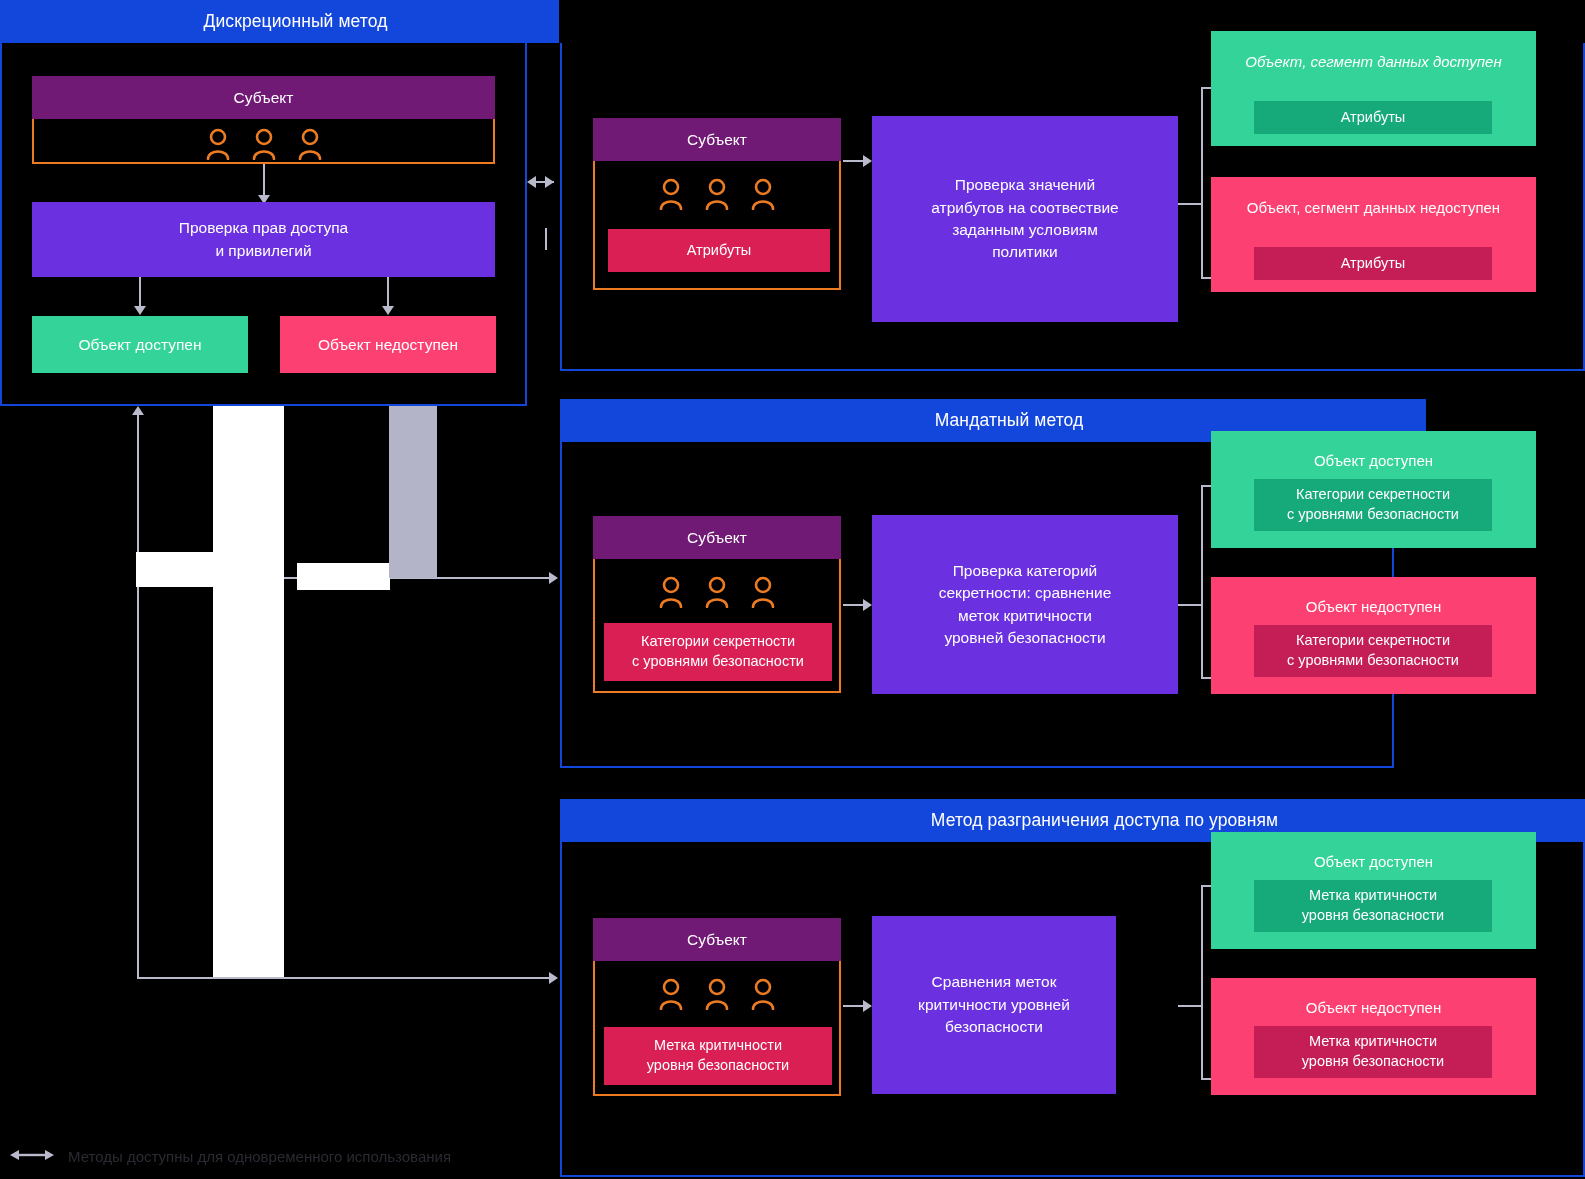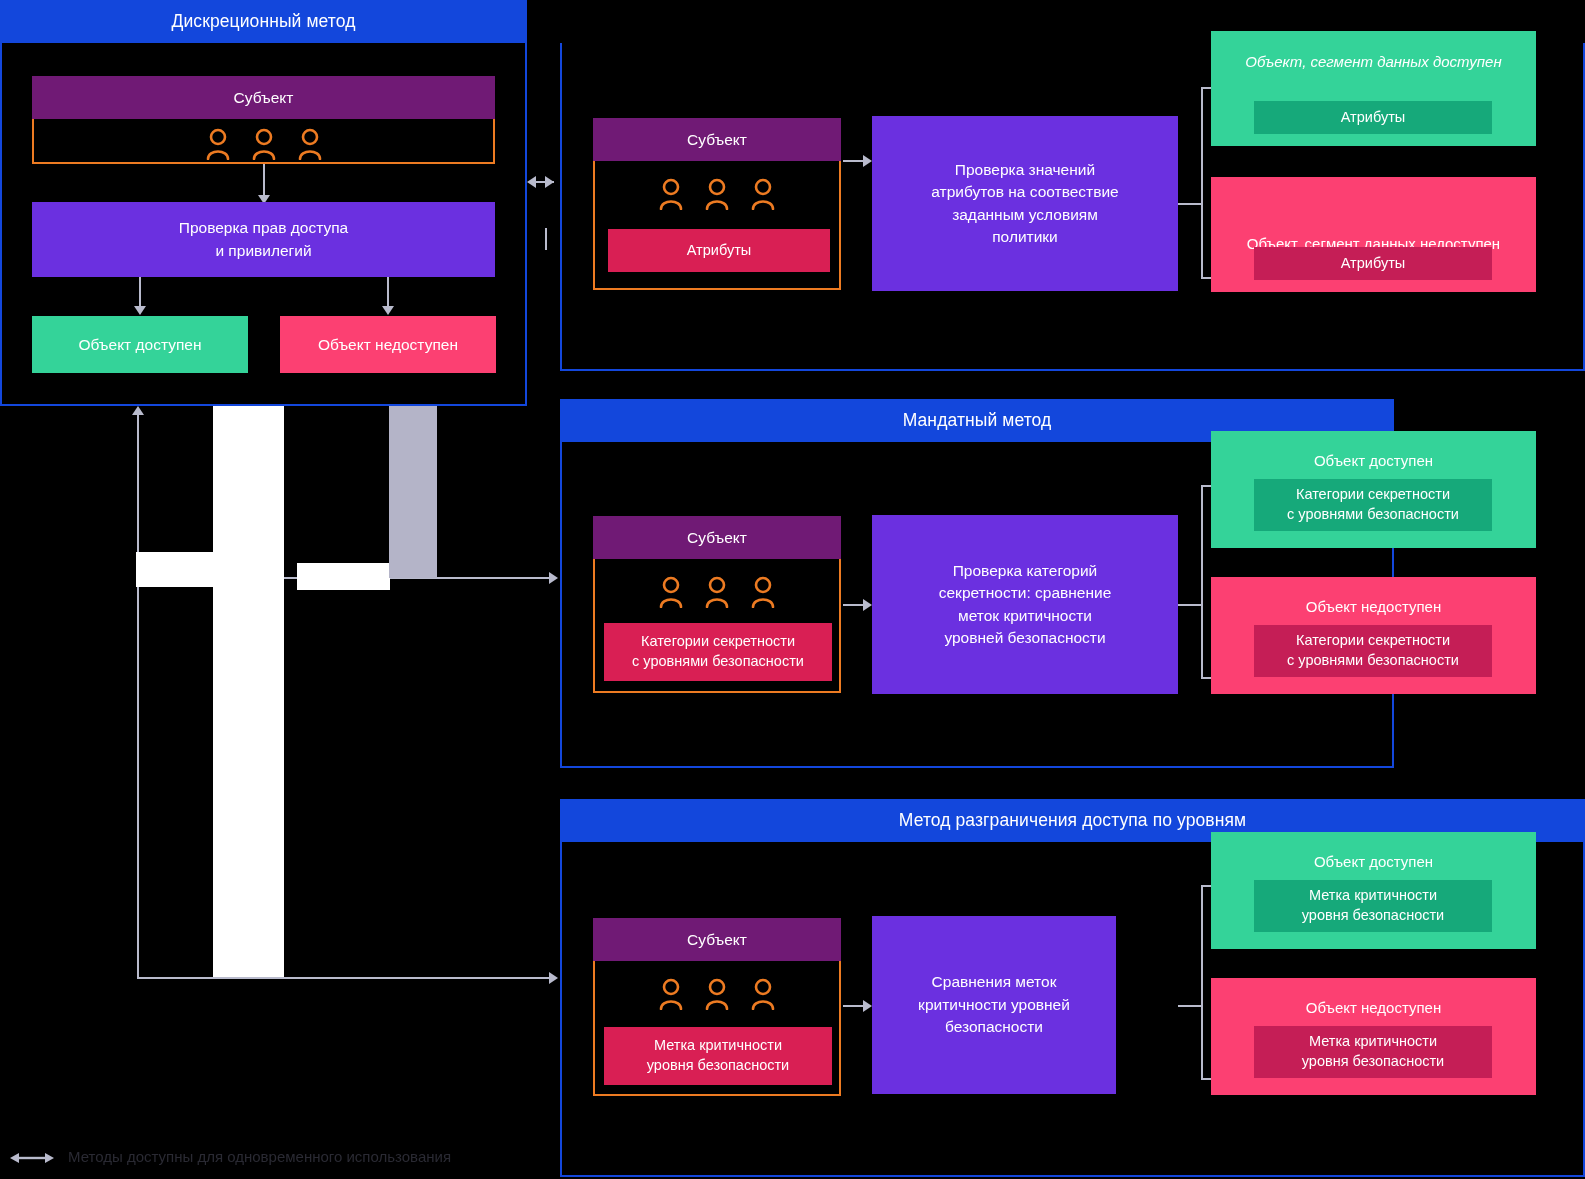--- a/index.html
+++ b/index.html
@@ -3,21 +3,21 @@
 <meta charset="utf-8">
 <style>
   html,body{margin:0;padding:0;background:#000;}
   body{width:1585px;height:1179px;position:relative;overflow:hidden;
        font-family:"Liberation Sans","DejaVu Sans",sans-serif;color:#fff;}
 
   
   .panel{position:absolute;box-sizing:border-box;}
   .panel-header{position:absolute;left:0;top:0;width:100%;height:43px;
       background:#1347DC;display:flex;align-items:center;justify-content:center;
-      font-size:17.5px;color:#fff;letter-spacing:.1px;}
+      font-size:17.5px;color:#fff;letter-spacing:.1px;padding-left:32px;}
   .panel-body{position:absolute;left:0;top:43px;width:100%;bottom:0;
       background:#000;border:2px solid #1347DC;border-top:none;box-sizing:border-box;}
 
   
   .subject{position:absolute;border:2px solid #ED7B22;box-sizing:border-box;background:#000;}
   .subject-title{position:absolute;left:-2px;top:-2px;right:-2px;height:43px;
       background:#701a75;display:flex;align-items:center;justify-content:center;
       font-size:15.5px;color:#fff;}
   .people{position:absolute;left:0;right:0;display:flex;align-items:center;
       justify-content:center;gap:20px;}
@@ -54,21 +54,21 @@
   .arrow-d{position:absolute;width:0;height:0;border-top:9px solid #B9BBCD;
       border-left:6px solid transparent;border-right:6px solid transparent;}
   .arrow-u{position:absolute;width:0;height:0;border-bottom:9px solid #B9BBCD;
       border-left:6px solid transparent;border-right:6px solid transparent;}
 
   
   .redact{position:absolute;background:#fff;}
   .redact-g{position:absolute;background:#B4B4C8;}
 
   
-  .legend{position:absolute;display:flex;align-items:flex-end;gap:14px;}
+  .legend{position:absolute;display:flex;align-items:flex-start;gap:14px;}
   .legend-text{font-size:15px;color:#2A2A33;white-space:nowrap;}
 </style>
 </head>
 <body>
 
 <div class="panel" style="left:0;top:0;width:527px;height:406px;">
   <div class="panel-header">Дискреционный метод</div>
   <div class="panel-body"></div>
 
   <div class="subject" style="left:32px;top:76px;width:463px;height:88px;">
@@ -122,40 +122,40 @@
         <circle cx="13" cy="9" r="7" fill="none" stroke="#ED7B22" stroke-width="2.6"></circle>
         <path d="M3 31 C3 21 23 21 23 31" fill="none" stroke="#ED7B22" stroke-width="2.6" stroke-linecap="round"></path>
         </svg>
     </div>
     <div class="sub-chip" style="left:13px;top:109px;width:222px;height:43px;white-space:pre-line;">Атрибуты</div>
   </div>
 
   <div class="ln" style="left:283px;top:160px;width:27px;height:2px;"></div>
   <div class="arrow-r" style="left:303px;top:155px;"></div>
 
-  <div class="process" style="left:312px;top:116px;width:306px;height:175px;white-space:pre-line;">Проверка значений
+  <div class="process" style="left:312px;top:116px;width:306px;height:206px;white-space:pre-line;">Проверка значений
 атрибутов на соотвествие
 заданным условиям
 политики</div>
 
   <div class="ln" style="left:618px;top:203px;width:25px;height:2px;"></div>
   <div class="ln" style="left:641px;top:87px;width:2px;height:192px;"></div>
   <div class="ln" style="left:641px;top:87px;width:28px;height:2px;"></div>
   <div class="arrow-r" style="left:663px;top:82px;"></div>
   <div class="ln" style="left:641px;top:277px;width:28px;height:2px;"></div>
   <div class="arrow-r" style="left:663px;top:272px;"></div>
 
   <div class="result ok" style="left:651px;top:31px;width:325px;height:115px;">
     <div class="rtitle" style="top:21px;font-style:italic;">Объект, сегмент
 данных доступен</div>
     <div class="rchip" style="left:43px;top:70px;width:238px;height:33px;">Атрибуты</div>
   </div>
 
   <div class="result no" style="left:651px;top:177px;width:325px;height:115px;">
-    <div class="rtitle" style="top:21px;margin-top:36px;">Объект, сегмент
+    <div class="rtitle" style="top:21px;">Объект, сегмент
 данных недоступен</div>
     <div class="rchip" style="left:43px;top:70px;width:238px;height:33px;">Атрибуты</div>
   </div>
 </div>
 
 <div class="panel" style="left:560px;top:399px;width:834px;height:369px;">
   <div class="panel-header">Мандатный метод</div>
   <div class="panel-body"></div>
 
   <div class="subject" style="left:33px;top:117px;width:248px;height:177px;">

